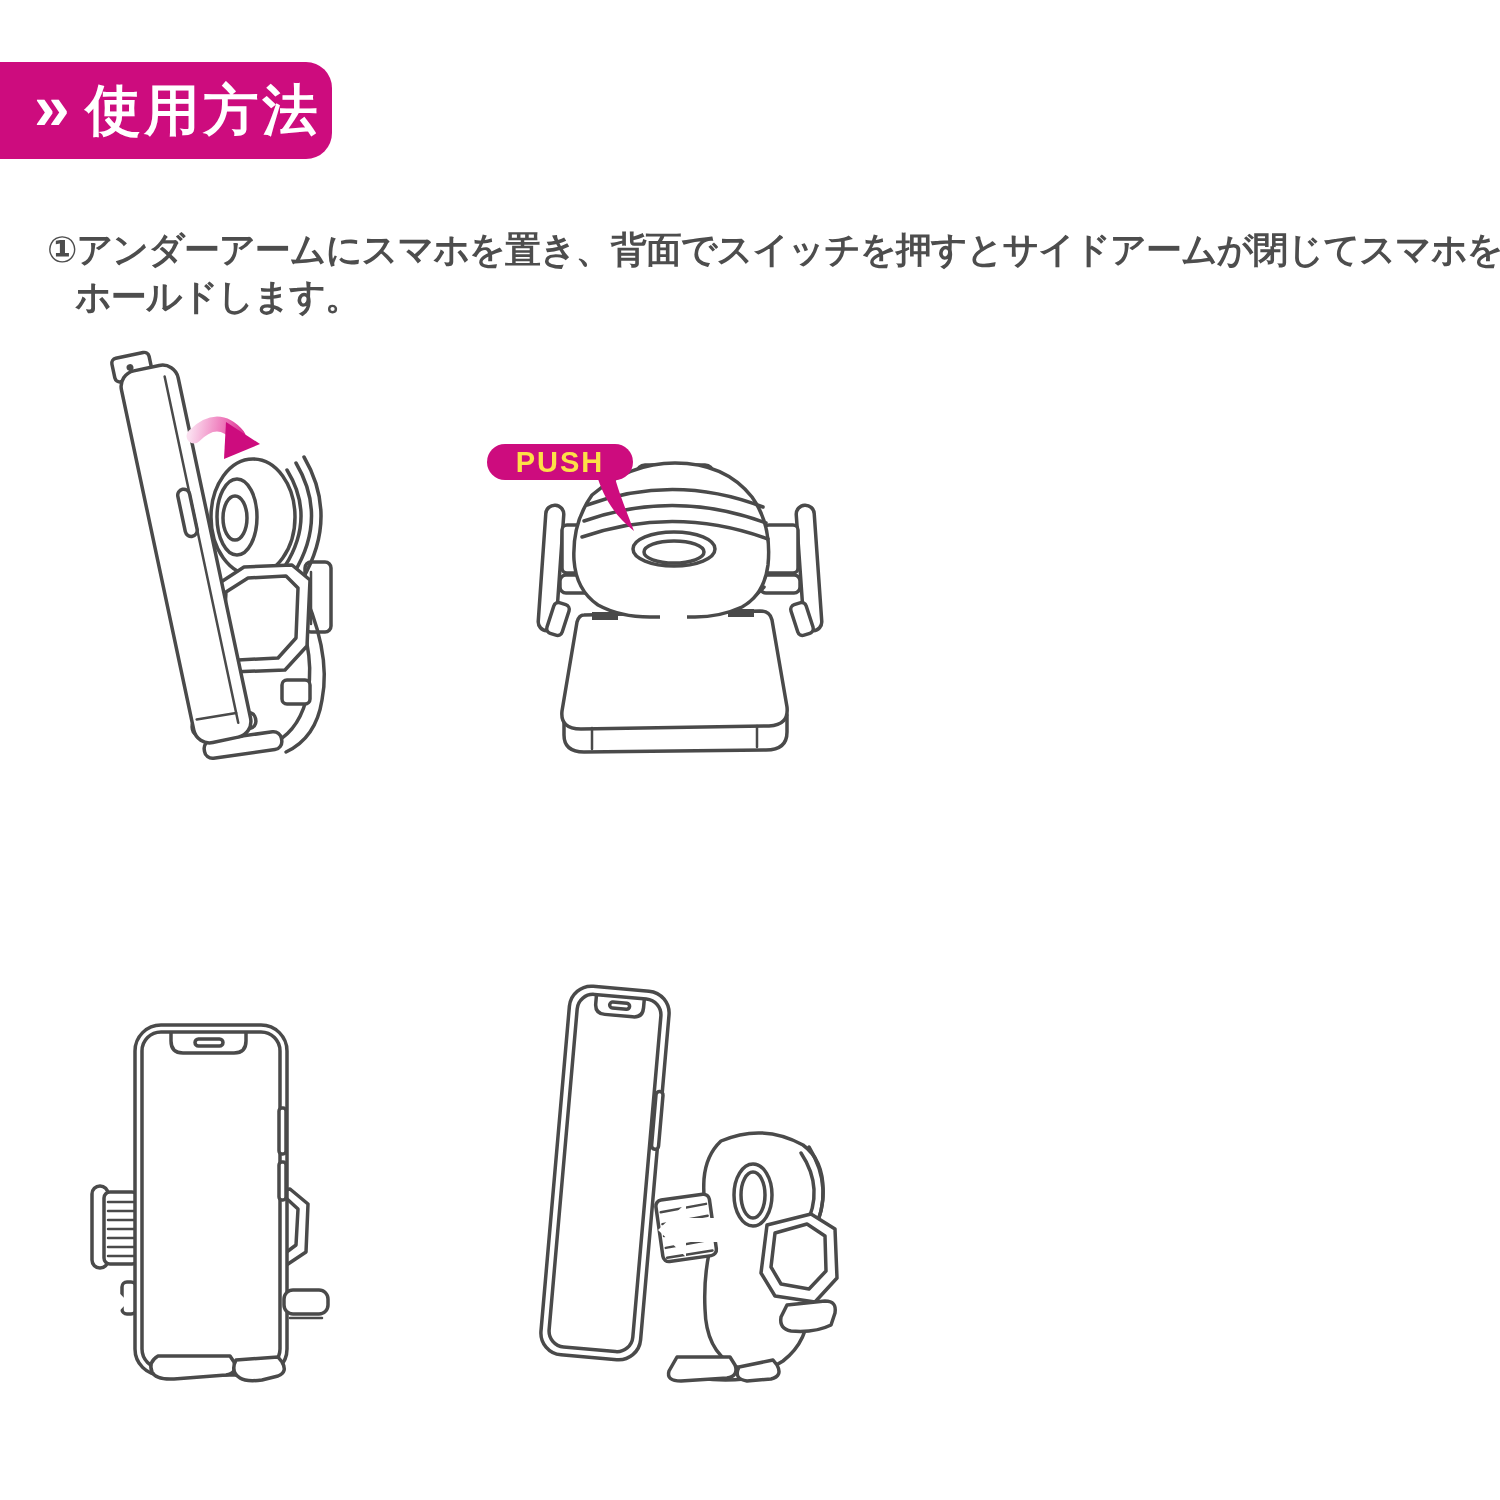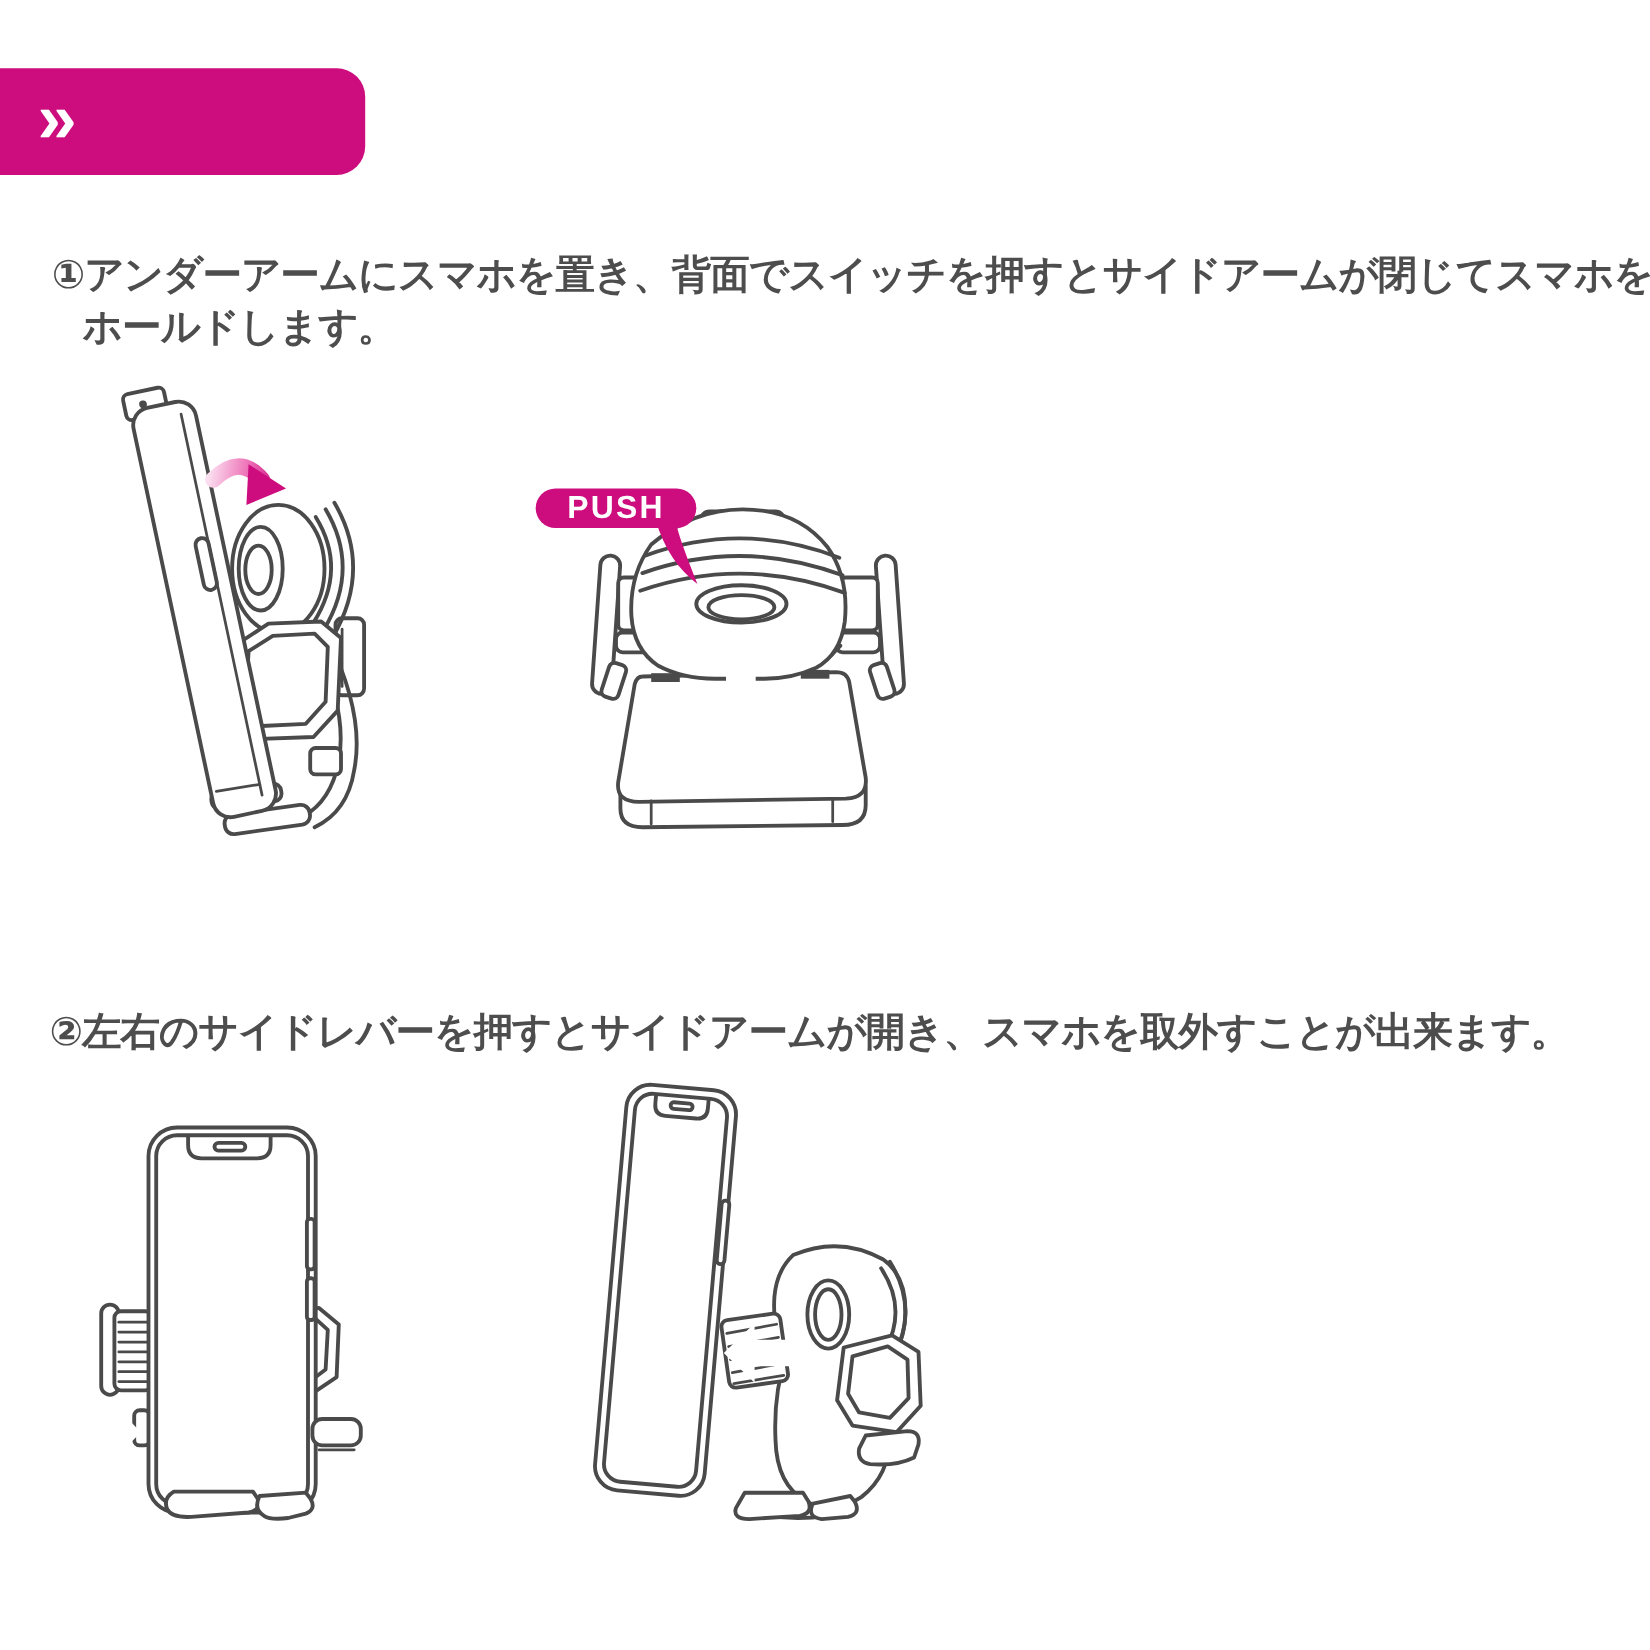--- a/index.html
+++ b/index.html
@@ -31,31 +31,32 @@
     fill:#fff;stroke:#4A4A4A;stroke-width:3.5;stroke-linejoin:round;stroke-linecap:round;
   }
   .ink .nofill{fill:none;}
   .ink .thin{fill:none;stroke-width:2.5;}
   .ink .dark{fill:#4A4A4A;stroke:none;}
   .ink .pink{fill:#CD0C7E;stroke:none;}
   .ink .grad{stroke:none;}
   
   .push{
     position:absolute;left:487px;top:444px;width:146px;height:36px;
-    background:#CD0C7E;border-radius:18px;color:#ffffff;font-weight:700;
+    background:#CD0C7E;border-radius:18px;color:#fde047;font-weight:700;
     font-size:29px;letter-spacing:2px;display:flex;align-items:center;justify-content:center;
   }
 </style>
 </head>
 <body>
 
 <div class="page">
 
   <div class="badge">
     <span class="badge-chevron">»</span>
+    <span class="badge-title">使用方法</span>
   </div>
 
   <div class="step step1">
     <div class="l1">①アンダーアームにスマホを置き、背面でスイッチを押すとサイドアームが閉じてスマホを</div>
     <div class="l2">ホールドします。</div>
   </div>
 
   <svg class="illo ink" style="left:90px;top:340px" width="310" height="430" viewBox="0 0 310 430">
     <defs>
       <linearGradient id="lg-curve" x1="100" y1="90" x2="165" y2="100" gradientUnits="userSpaceOnUse">
@@ -144,21 +145,20 @@
       <path class="nofill" d="M102,112 Q195,80 288,114"></path>
       <ellipse cx="194" cy="124" rx="41" ry="17"></ellipse>
       <ellipse class="nofill" cx="194" cy="127" rx="30" ry="11"></ellipse>
     </g>
     <path class="pink" d="M116,48 C124,74 136,92 154,106 C144,80 136,60 133,44 Z"></path>
     <polygon class="grad" fill="url(#lg-up)" points="193,147 218,178 207,178 207,258 180,258 180,178 168,178"></polygon>
   </svg>
 
   <div class="push">PUSH</div>
 
-  <div class="step step2">②左右のサイドレバーを押すとサイドアームが開き、スマホを取外すことが出来ます。</div>
 
   <svg class="illo ink" style="left:40px;top:1000px" width="370" height="400" viewBox="0 0 370 400">
     <defs>
       <linearGradient id="lg-left" x1="17" y1="0" x2="88" y2="0" gradientUnits="userSpaceOnUse">
         <stop offset="0" stop-color="#ffffff"></stop>
           <stop offset="0.4" stop-color="#f2a7d2"></stop>
           <stop offset="1" stop-color="#CD0C7E"></stop>
       </linearGradient>
       <linearGradient id="lg-right" x1="355" y1="0" x2="290" y2="0" gradientUnits="userSpaceOnUse">
         <stop offset="0" stop-color="#ffffff"></stop>

